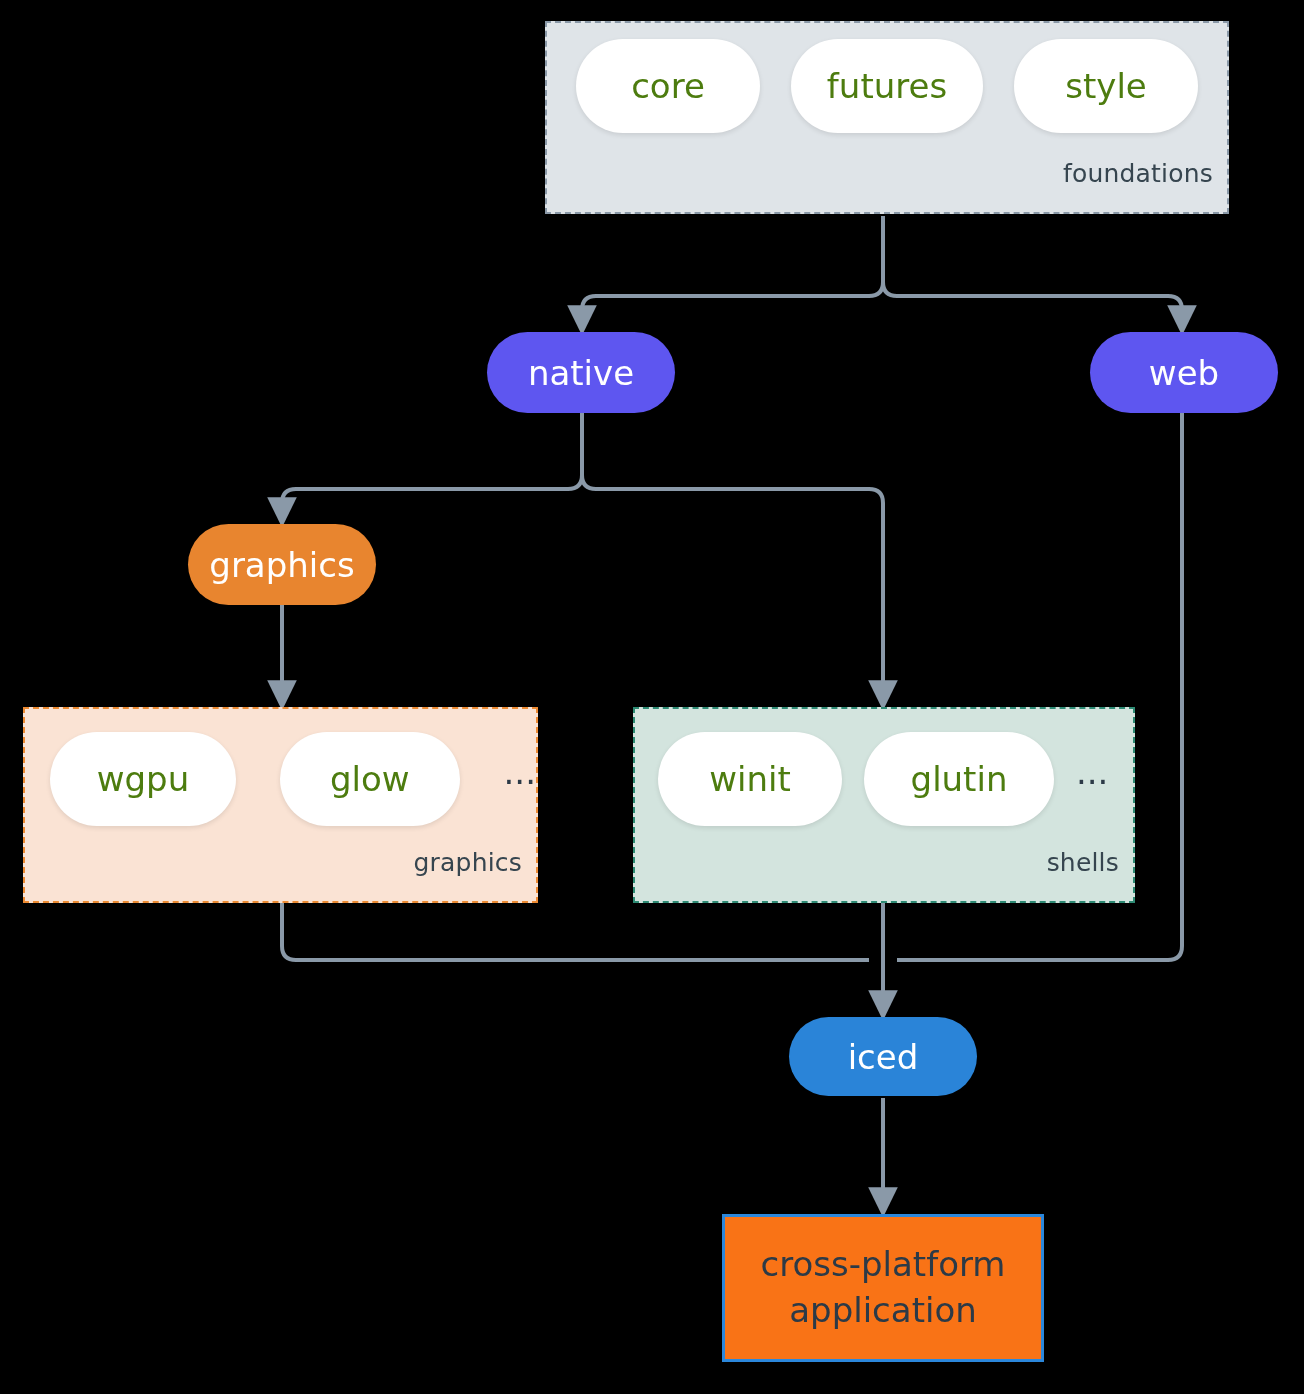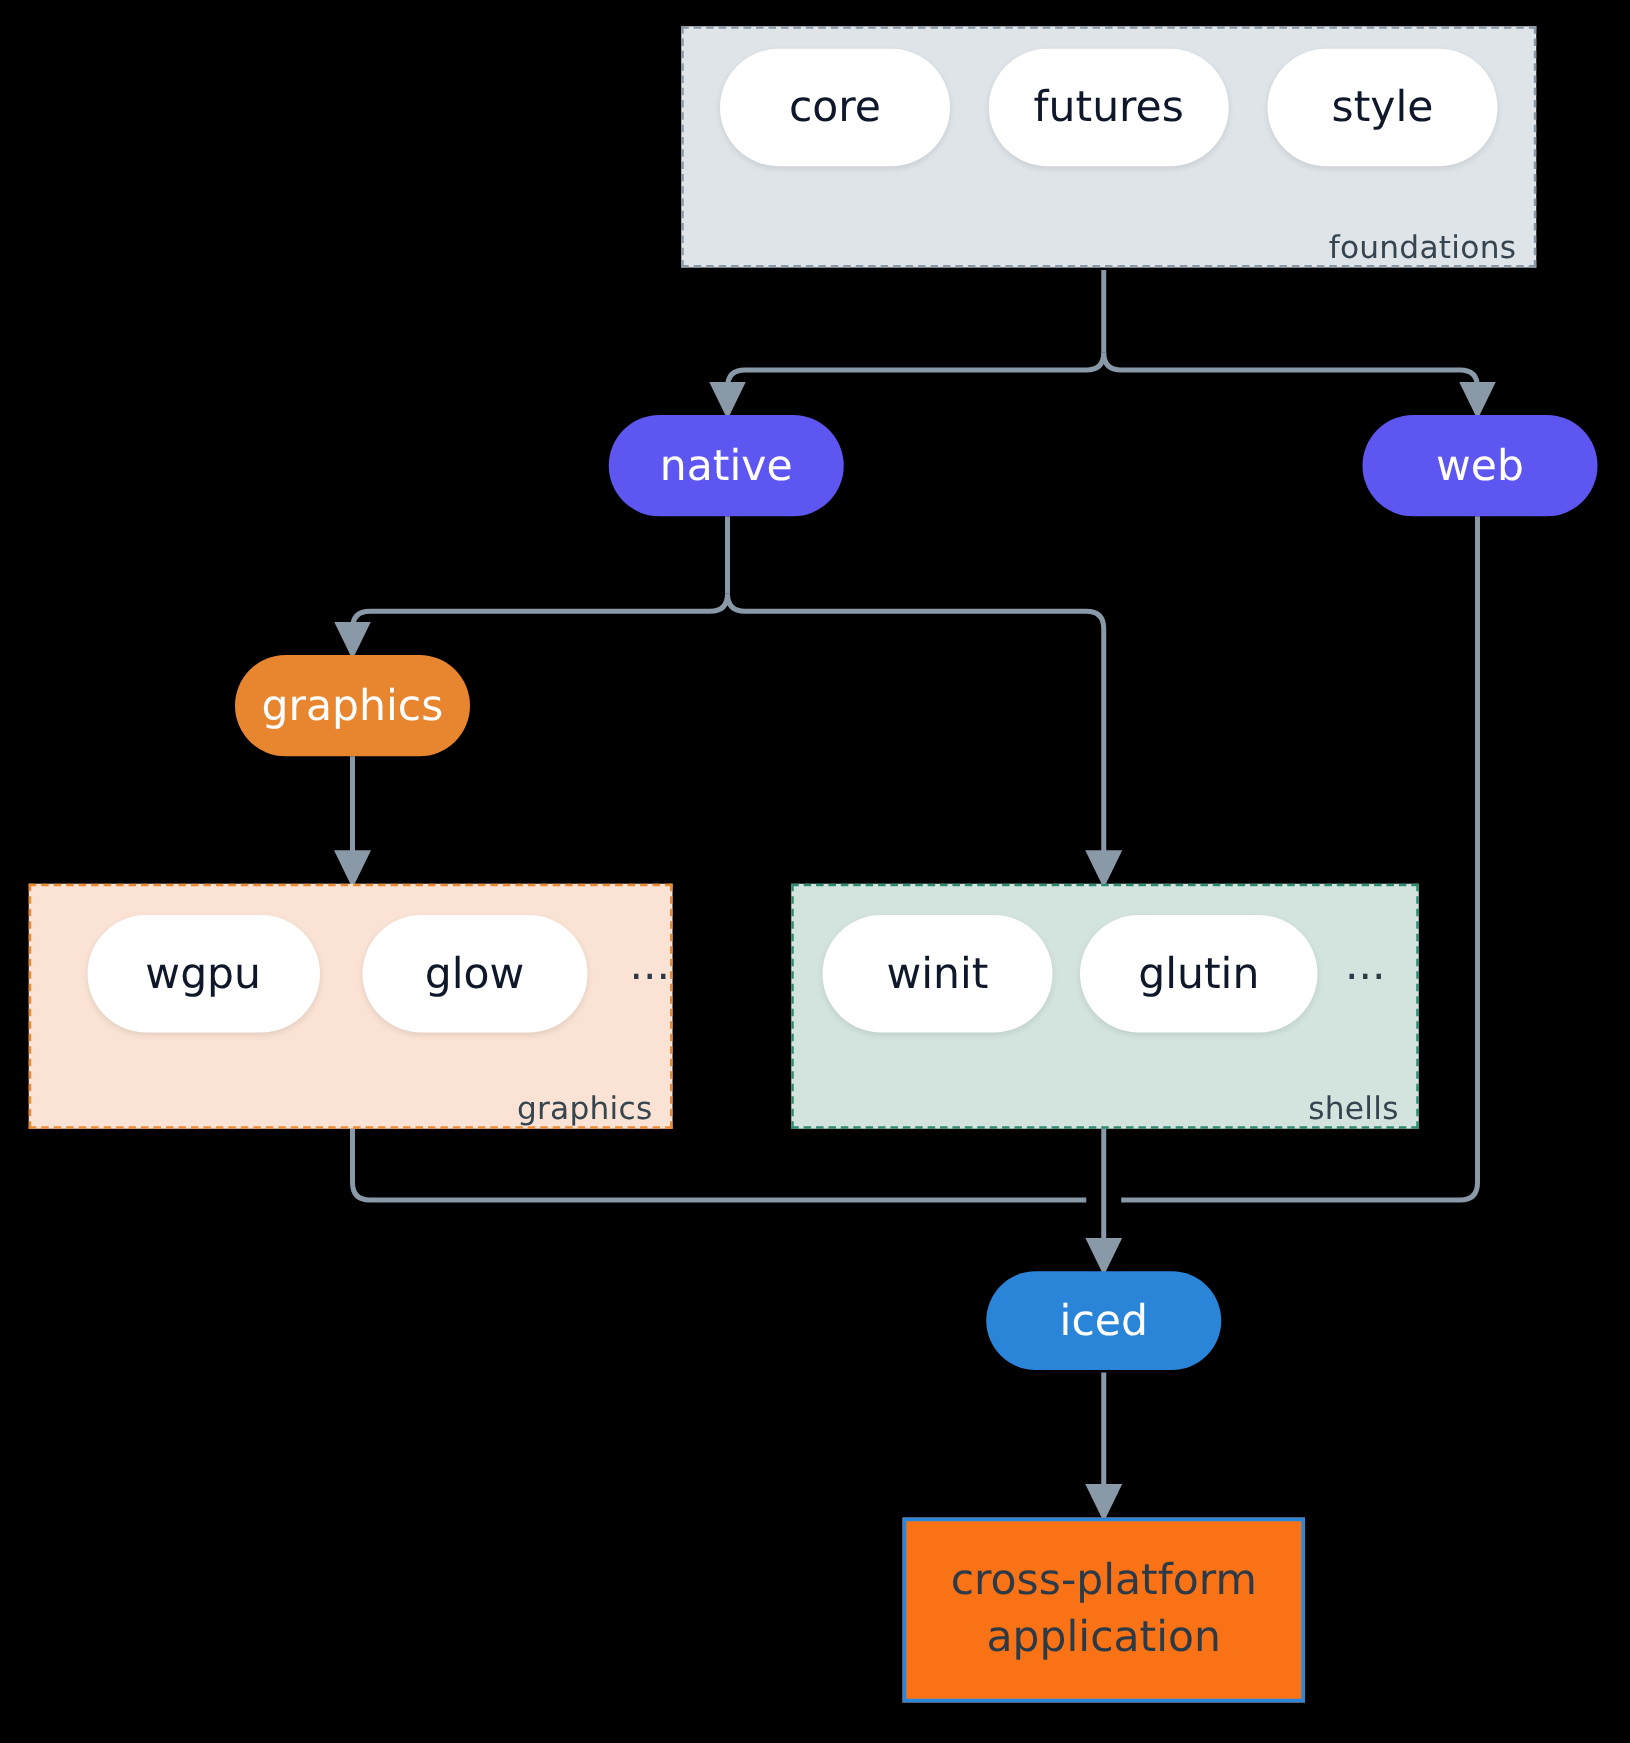--- a/index.html
+++ b/index.html
@@ -29,21 +29,21 @@
   }
 
   
   .cluster {
     position: absolute;
     box-sizing: border-box;
   }
   .cluster-label {
     position: absolute;
     right: 14px;
-    bottom: 0;
+    bottom: 24px;
     font-size: 25px;
     color: #36454F;
     letter-spacing: 0.2px;
     white-space: nowrap;
   }
   .cluster-row {
     position: absolute;
     left: 0; right: 0;
     display: flex;
     align-items: center;
@@ -76,21 +76,21 @@
 
   
   .pill {
     background: #FFFFFF;
     border-radius: 60px;
     height: 94px;
     display: flex;
     align-items: center;
     justify-content: center;
     font-size: 34px;
-    color: #0f172a;
+    color: #4d7c0f;
     box-shadow: 0 2px 5px rgba(0,0,0,0.10);
     flex: none;
   }
   .ellipsis {
     font-size: 34px;
     color: #2C3A47;
     line-height: 1;
     padding-bottom: 14px;
     flex: none;
   }
@@ -192,21 +192,21 @@
         <span>futures</span>
       </div>
       <div class="pill" style="width:184px;">
         <span>style</span>
       </div>
     </div>
     <div class="cluster-label">foundations</div>
   </div>
 
   <div class="cluster" id="cluster-renderers">
-    <div class="cluster-row" style="justify-content:flex-end; padding-left:25px; gap:34px;">
+    <div class="cluster-row" style="justify-content:space-between; padding-left:25px; gap:34px;">
       <div class="pill" style="width:186px;">
         <span>wgpu</span>
       </div>
       <div class="pill" style="width:180px;">
         <span>glow</span>
       </div>
       <div class="ellipsis">...</div>
     </div>
     <div class="cluster-label">graphics</div>
   </div>

